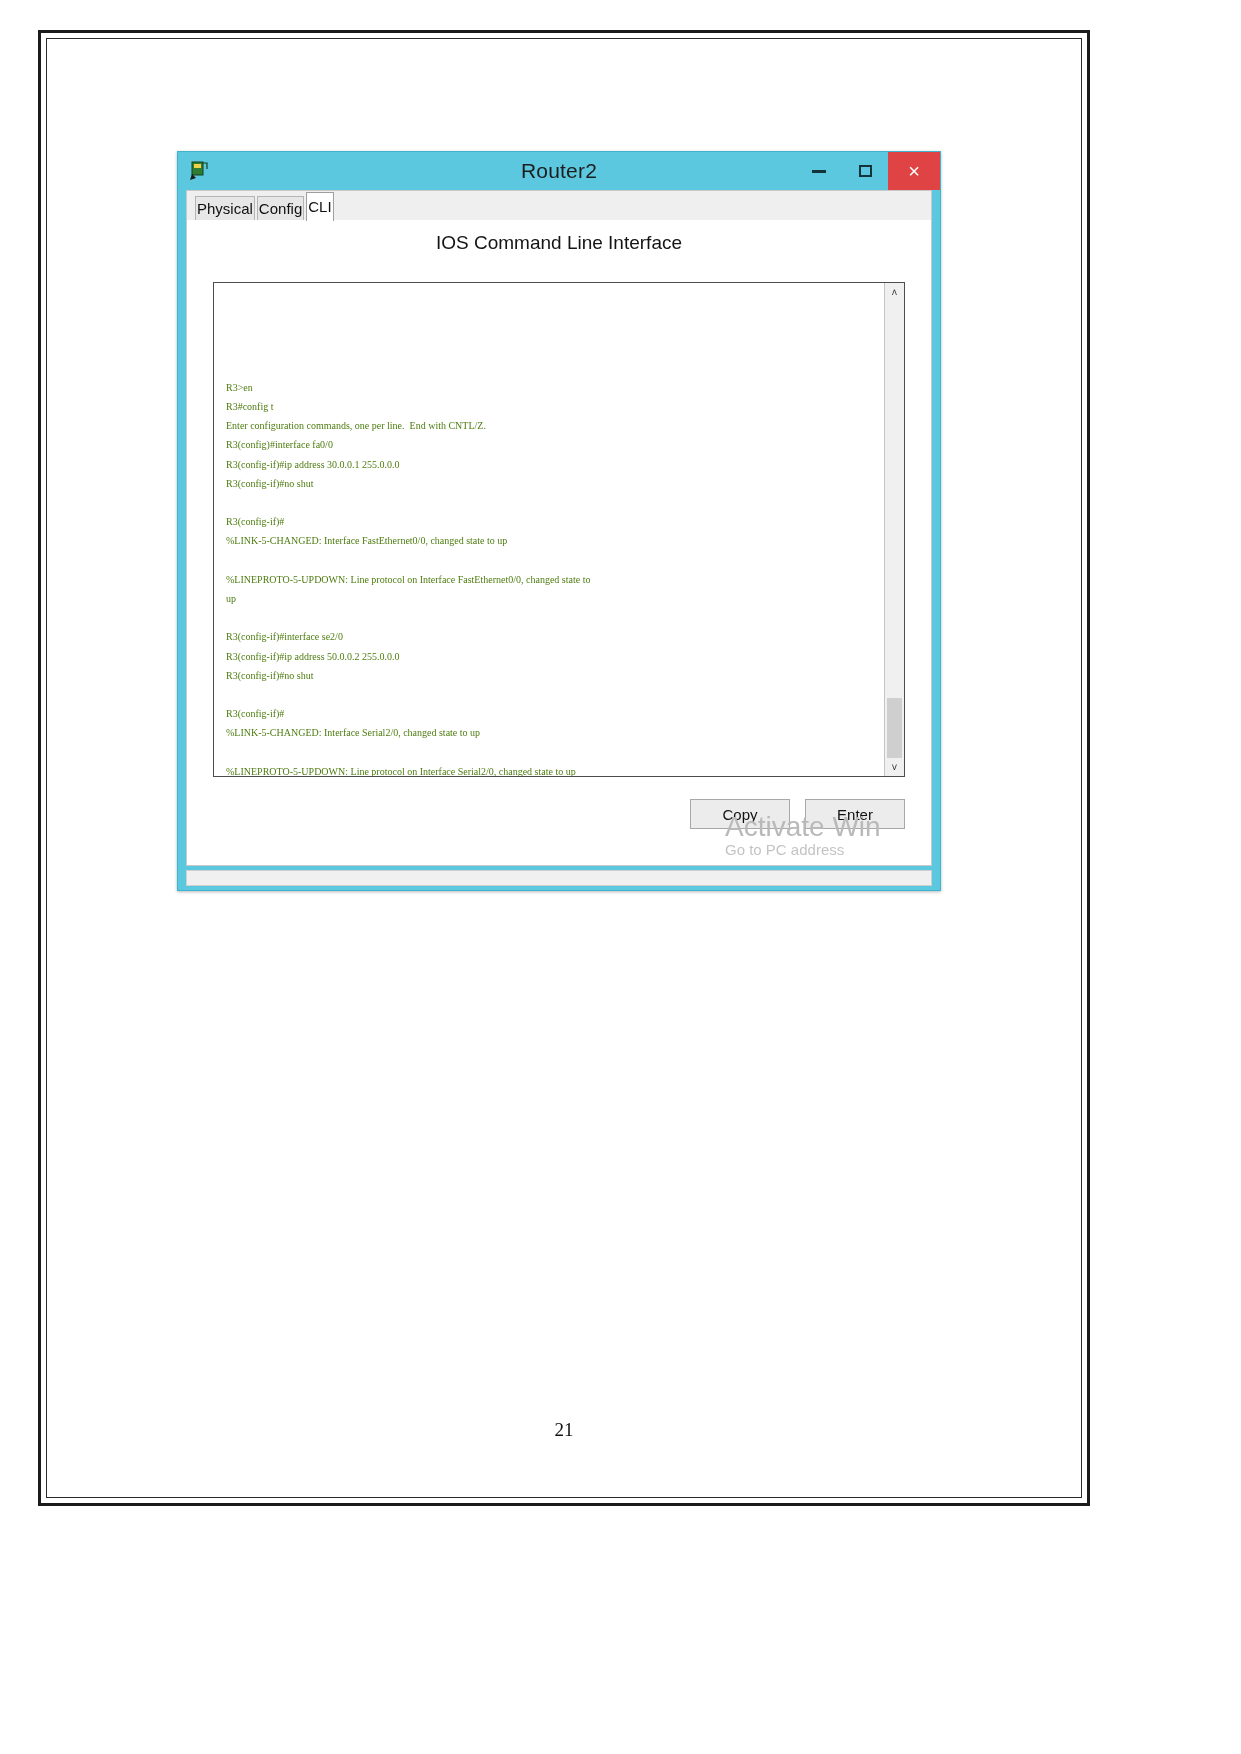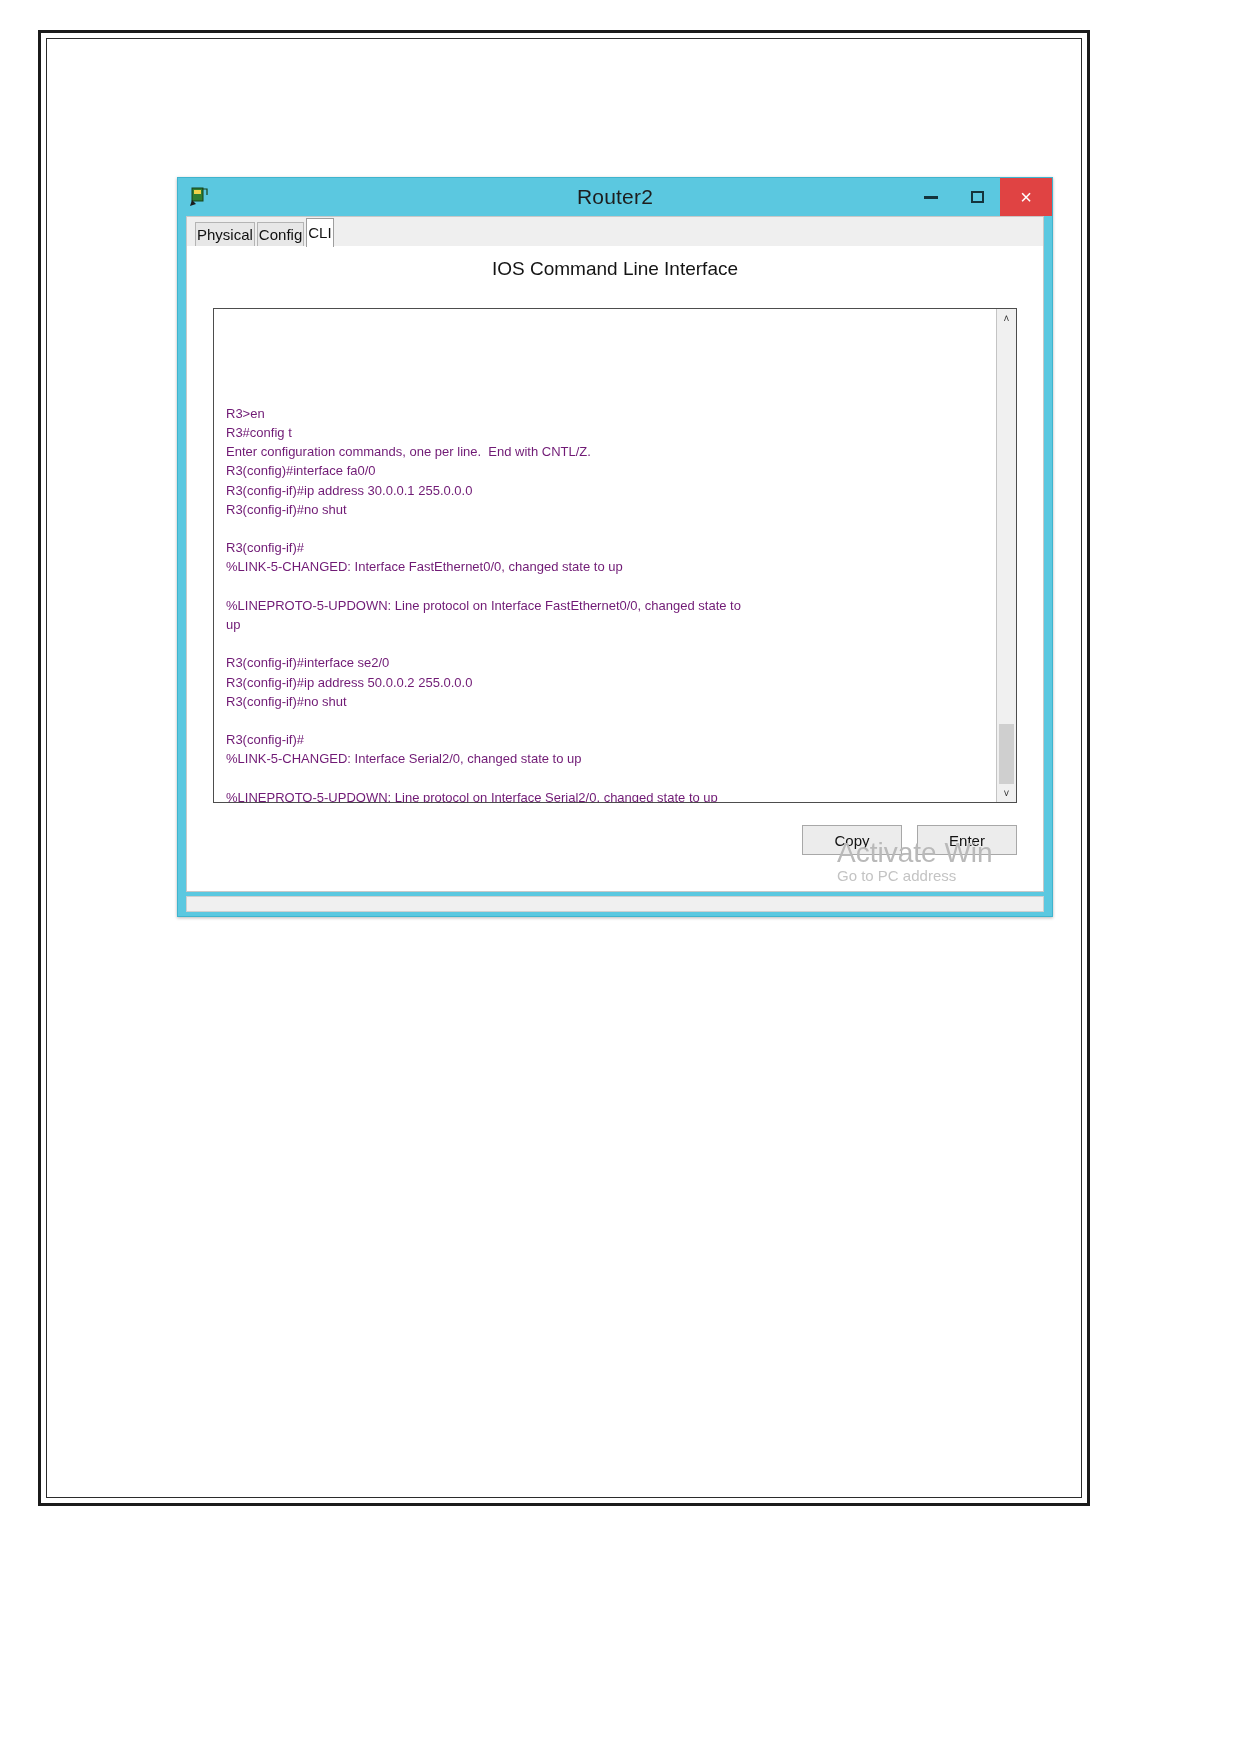--- a/index.html
+++ b/index.html
@@ -44,22 +44,22 @@
     text-align: center;
     font-family: "Liberation Serif", serif;
     font-size: 19px;
     color: #111;
   }
 
   
   .pt-window {
     position: absolute;
     left: 136px;
-    top: 144px;
-    width: 876px;
+    top: 118px;
+    width: 764px;
     height: 740px;
     background: #5bc8e0;
     border: 1px solid #3fb4ce;
     box-sizing: border-box;
     box-shadow: 0 1px 3px rgba(0,0,0,0.28);
   }
 
   .titlebar {
     position: relative;
     height: 38px;
@@ -194,24 +194,24 @@
     bottom: 88px;
     border: 1px solid #4d4d4d;
     background: #ffffff;
     box-sizing: border-box;
     display: flex;
   }
   .terminal {
     flex: 1 1 auto;
     overflow: hidden;
     padding: 18px 6px 4px 12px;
-    font-family: Liberation Sans, sans-serif;
-    font-size: 13px;
+    font-family: Liberation Serif, serif;
+    font-size: 10px;
     line-height: 19.2px;
-    color: #701a75;
+    color: #4d7c0f;
     white-space: pre;
   }
   .term-line { min-height: 19.2px; }
 
   
   .vscroll {
     flex: none;
     width: 19px;
     background: #f0f0f0;
     border-left: 1px solid #c4c4c4;
@@ -340,13 +340,14 @@
         <div class="watermark">
           <div class="wm1">Activate Win</div>
           <div class="wm2">Go to PC address</div>
         </div>
       </div>
     </div>
 
     <div class="status-strip"></div>
   </div>
 
+  <div class="page-number">21</div>
 </div>
 
 </body></html>

